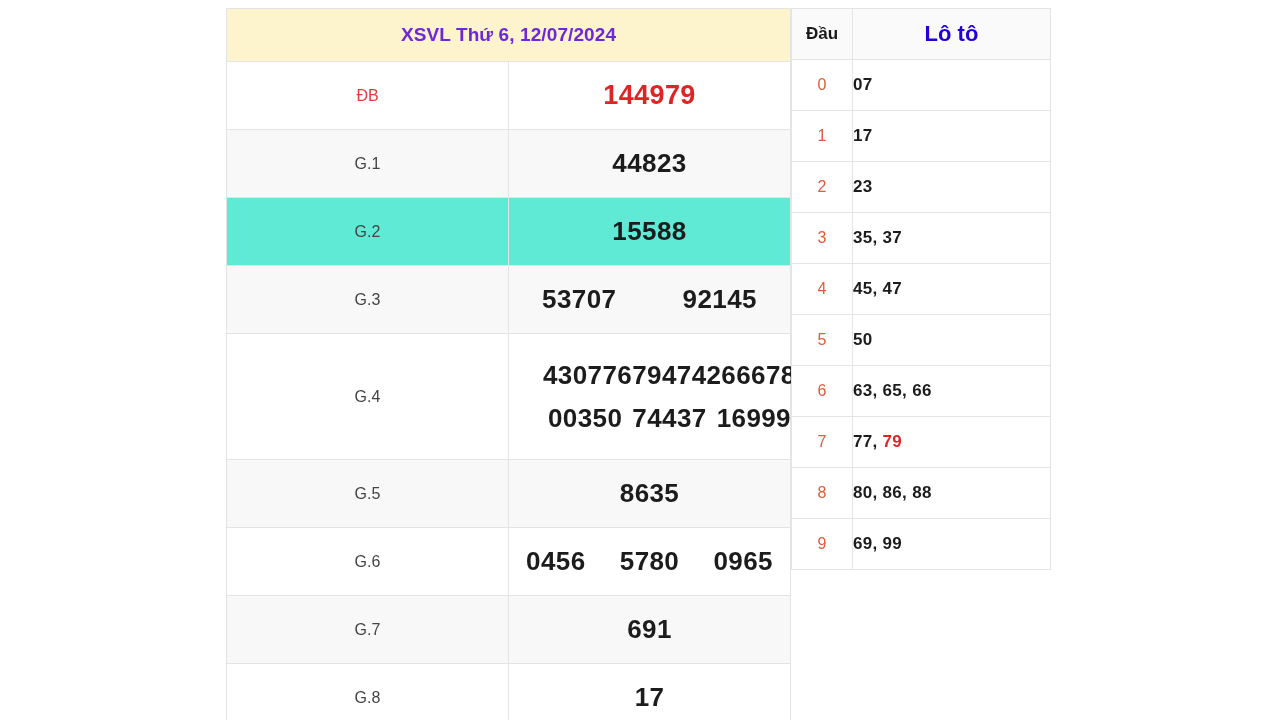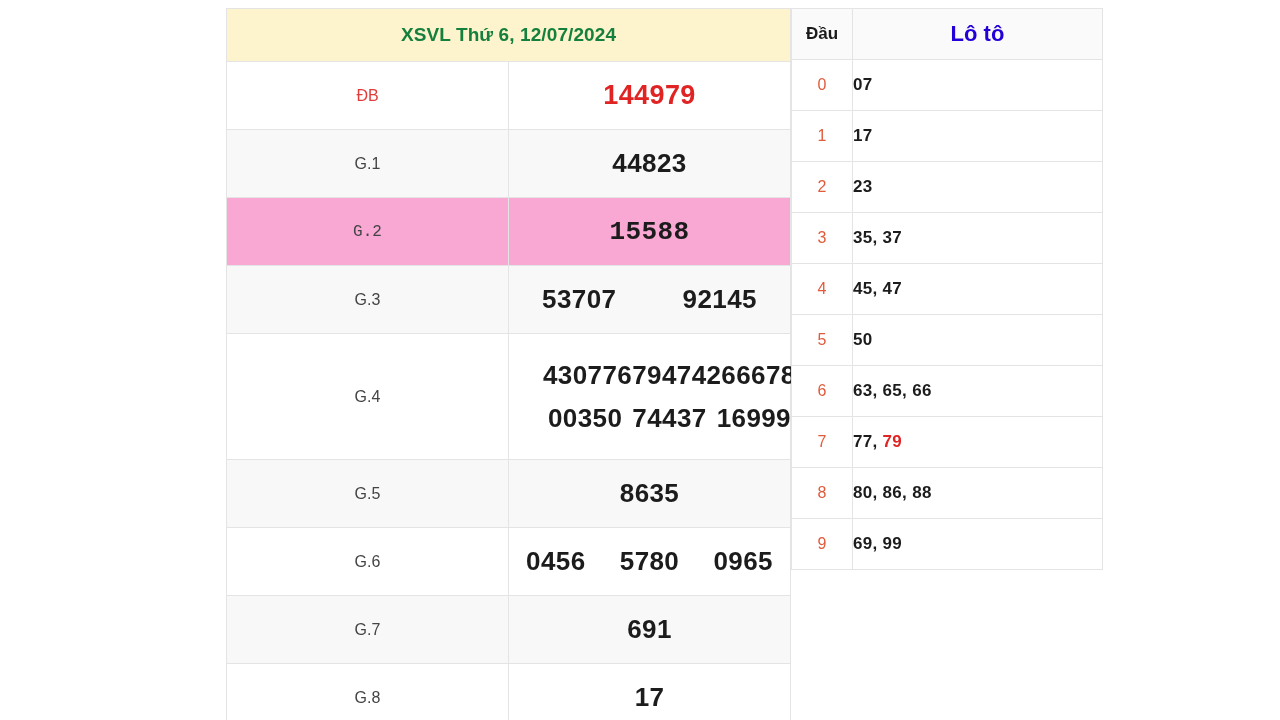--- a/index.html
+++ b/index.html
@@ -33,21 +33,21 @@
     border: 1px solid #e4e4e4;
     padding: 0;
     vertical-align: middle;
   }
   .results-title {
     background: #fdf3cc;
     height: 52px;
     text-align: center;
     font-size: 19px;
     font-weight: bold;
-    color: #15803d;
+    color: #6d28d9;
     letter-spacing: .1px;
   }
   .prize-label {
     width: 57px;
     text-align: center;
     font-size: 16px;
     color: #444444;
     font-weight: normal;
   }
   .prize-label.db {
@@ -74,21 +74,21 @@
     font-size: 27px;
   }
   .num.wide {
     flex: 1;
     text-align: center;
   }
 
   
   tr.r-db      { height: 68px; background: #ffffff; }
   tr.r-g1      { height: 68px; background: #f8f8f8; }
-  tr.r-g2      { height: 68px; background: #f9a8d4; font-family: Liberation Mono, monospace; }
+  tr.r-g2      { height: 68px; background: #5eead4; }
   tr.r-g3      { height: 68px; background: #f8f8f8; }
   tr.r-g4      { height: 126px; background: #ffffff; }
   tr.r-g5      { height: 68px; background: #f8f8f8; }
   tr.r-g6      { height: 68px; background: #ffffff; }
   tr.r-g7      { height: 68px; background: #f8f8f8; }
   tr.r-g8      { height: 68px; background: #ffffff; }
 
   .g4-stack {
     display: flex;
     flex-direction: column;
@@ -96,21 +96,21 @@
     gap: 12px;
     padding: 0 14px;
   }
   .g4-stack .num-row { justify-content: space-around; margin-left: 20px; }
 
   
   .loto-table {
     position: absolute;
     left: 791px;
     top: 8px;
-    width: 312px;
+    width: 260px;
     border-collapse: collapse;
     table-layout: fixed;
     border-radius: 22px;
   }
   .loto-table th,
   .loto-table td {
     border: 1px solid #e4e4e4;
     padding: 0;
     height: 50px;
     vertical-align: middle;

